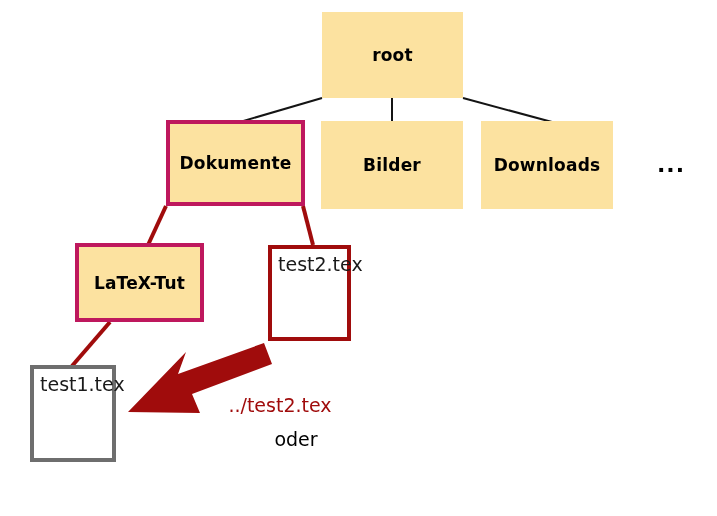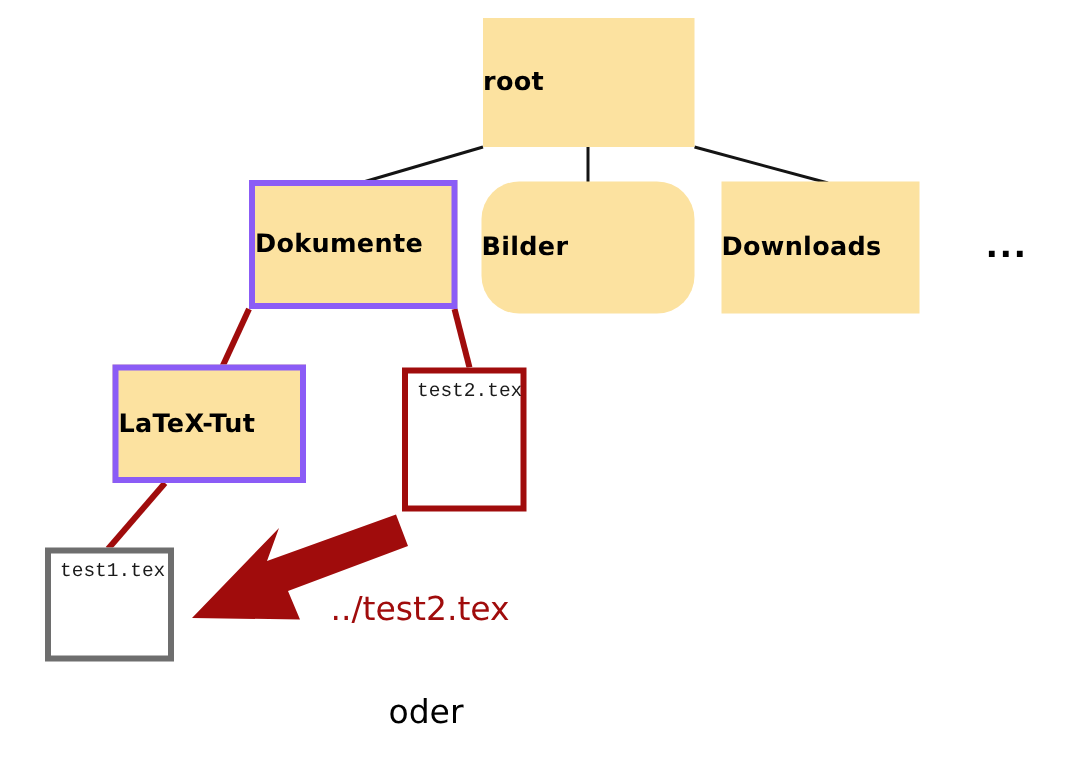--- a/index.html
+++ b/index.html
@@ -25,39 +25,39 @@
     left: 0; top: 0;
     width: 717px;
     height: 516px;
     pointer-events: none;
   }
   .node {
     position: absolute;
     box-sizing: border-box;
     display: flex;
     align-items: center;
+    justify-content: center;
   }
   .folder {
     background: #fce2a0;
     color: #000000;
     font-weight: bold;
     font-size: 17px;
     letter-spacing: 0.2px;
   }
   .folder.highlight {
-    border: 4px solid #8b5cf6;
+    border: 4px solid #be185d;
   }
   .file {
     background: #ffffff;
     align-items: flex-start;
     justify-content: flex-start;
     font-weight: normal;
-    font-size: 13px;
+    font-size: 19px;
     color: #1a1a1a;
-    font-family: Liberation Mono, monospace;
   }
   .file .file-label {
     padding: 5px 0 0 6px;
     line-height: 1.1;
   }
   .file.red-border {
     border: 4px solid #a00c0c;
   }
   .file.gray-border {
     border: 4px solid #6e6e6e;
@@ -65,21 +65,21 @@
   .ellipsis {
     position: absolute;
     font-weight: bold;
     font-size: 22px;
     color: #000000;
     letter-spacing: 1px;
   }
   .caption {
     position: absolute;
     text-align: center;
-    font-size: 22px;
+    font-size: 19px;
     line-height: 1.0;
     white-space: nowrap;
   }
   .caption-red { color: #a00c0c; }
   .caption-black { color: #000000; }
 </style>
 </head>
 <body>
 
 <div id="canvas">
@@ -102,44 +102,44 @@
   </svg>
 
   <div class="node folder" style="left:322px; top:12px; width:141px; height:86px;">
     <span>root</span>
   </div>
 
   <div class="node folder highlight" style="left:166px; top:120px; width:139px; height:86px;">
     <span>Dokumente</span>
   </div>
 
-  <div class="node folder" style="left:321px; top:121px; width:142px; height:88px;border-radius:25px;">
+  <div class="node folder" style="left:321px; top:121px; width:142px; height:88px;">
     <span>Bilder</span>
   </div>
 
   <div class="node folder" style="left:481px; top:121px; width:132px; height:88px;">
     <span>Downloads</span>
   </div>
 
   <div class="ellipsis" style="left:657px; top:152px;">
     <span>...</span>
   </div>
 
   <div class="node folder highlight" style="left:75px; top:243px; width:129px; height:79px;">
     <span>LaTeX-Tut</span>
   </div>
 
   <div class="node file red-border" style="left:268px; top:245px; width:83px; height:96px;">
     <span class="file-label">test2.tex</span>
   </div>
 
-  <div class="node file gray-border" style="left:30px; top:365px; width:86px; height:76px;">
+  <div class="node file gray-border" style="left:30px; top:365px; width:86px; height:97px;">
     <span class="file-label">test1.tex</span>
   </div>
 
   <div class="caption caption-red" style="left:180px; top:396px; width:200px;">
     <span>../test2.tex</span>
   </div>
-  <div class="caption caption-black" style="left:184px; top:430px; width:200px;margin-top:35px;">
+  <div class="caption caption-black" style="left:196px; top:430px; width:200px;">
     <span>oder</span>
   </div>
 
 </div>
 
 </body></html>

